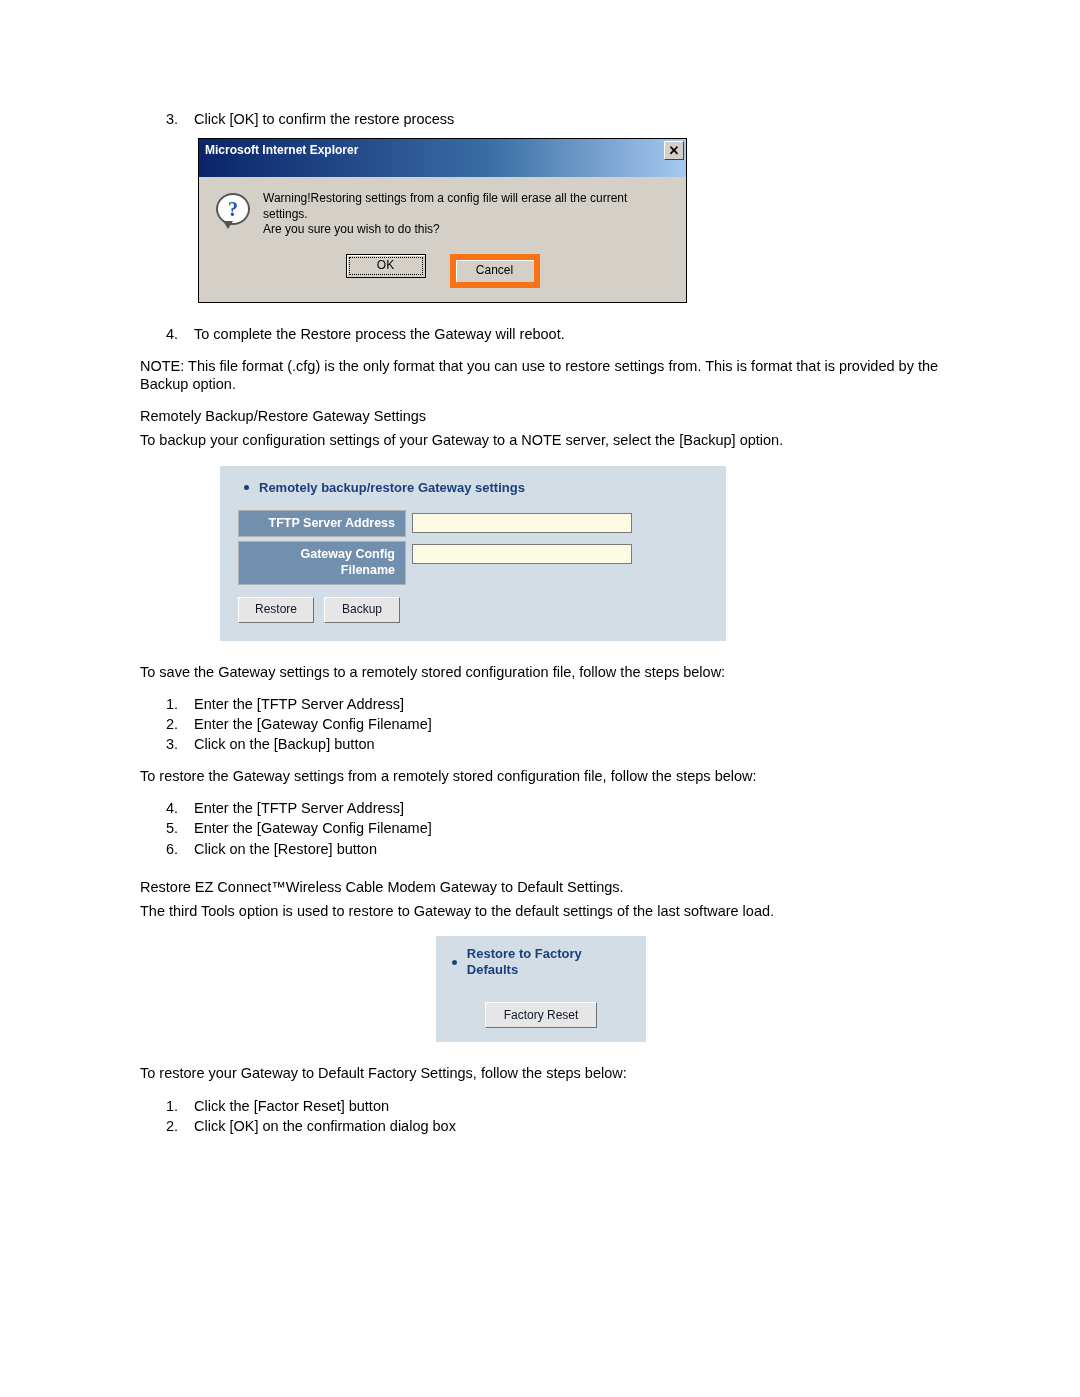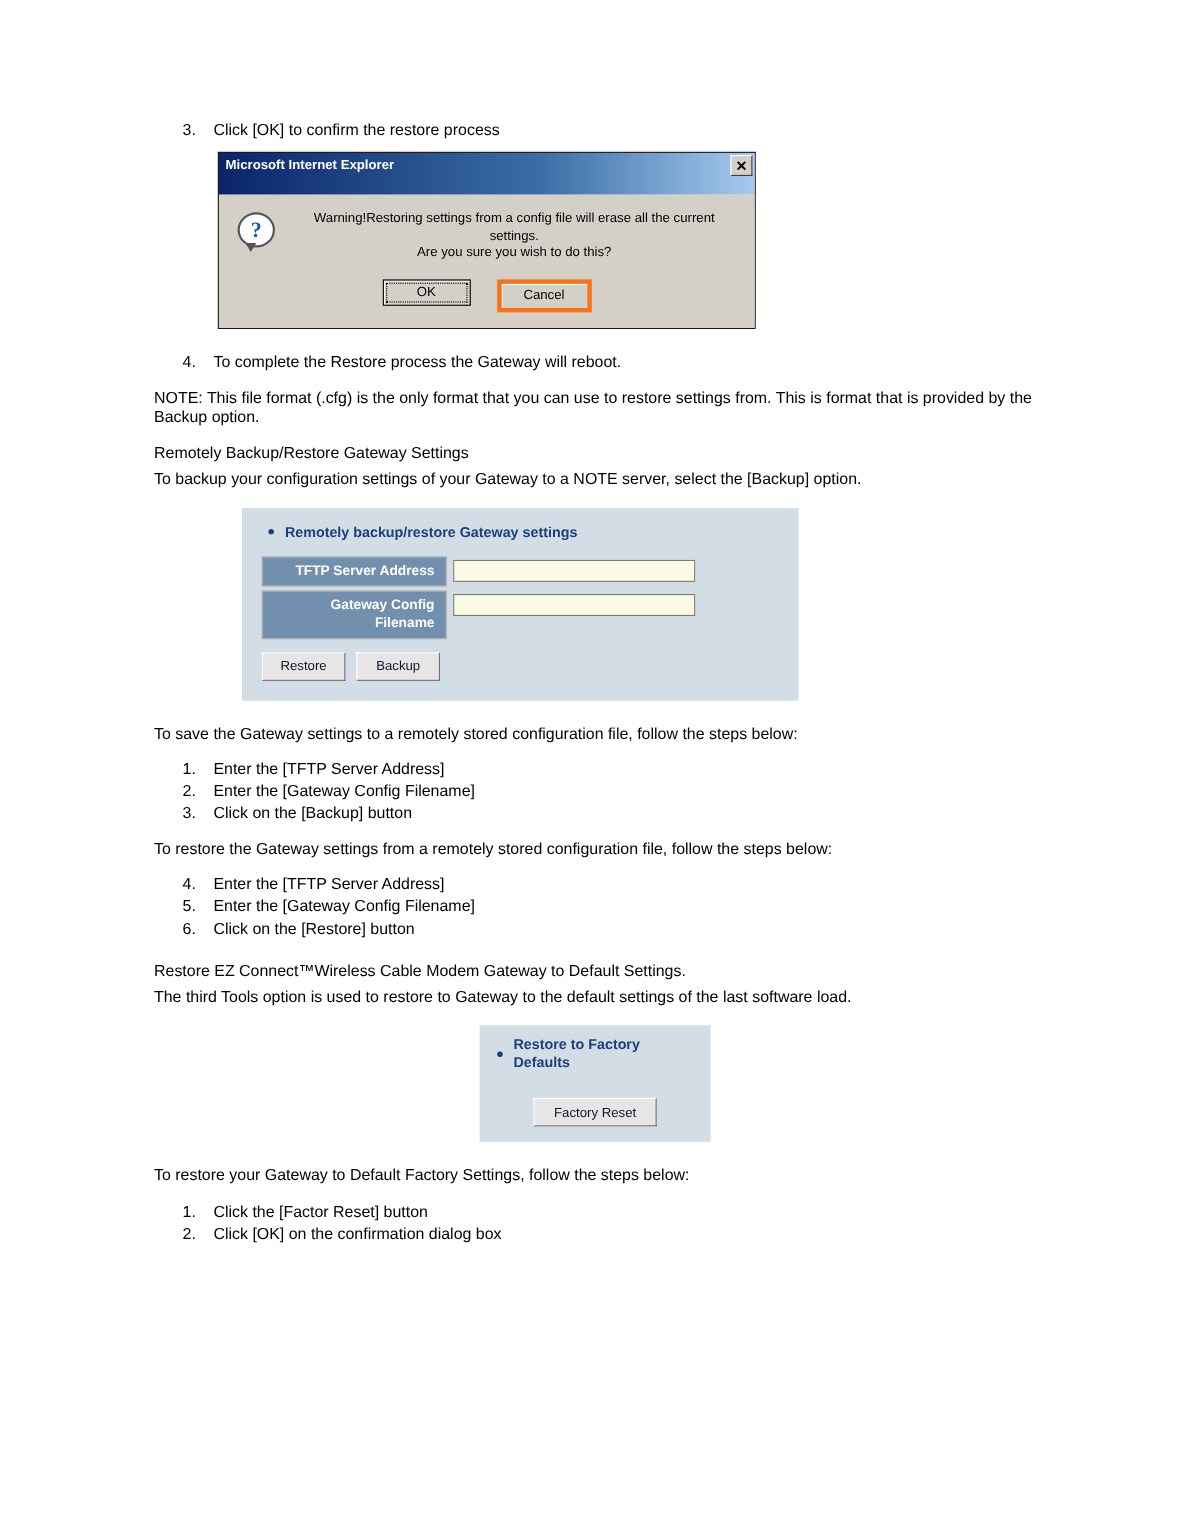--- a/index.html
+++ b/index.html
@@ -103,34 +103,33 @@
     bottom:-6px;left:5px;
     width:0;height:0;
     border-left:5px solid transparent;
     border-right:5px solid transparent;
     border-top:8px solid #555;
   }
   .dlg-text {
     flex: 1;
     padding-left: 10px;
     line-height: 1.3;
-    text-align: center;
   }
   .dlg-buttons {
     display: flex;
     justify-content: center;
     gap: 24px;
     margin-top: 16px;
   }
   .win-btn {
     min-width: 78px;
     height: 22px;
     font-size: 12px;
     background: #d4d0c8;
-    border: 4px solid #f97316;
+    border: 6px solid #f97316;
     display:flex;align-items:center;justify-content:center;
     box-shadow: inset 1px 1px 0 #fff;
   }
   .win-btn-default{
     outline: 1px dotted #000;
     outline-offset: -4px;
     border: 1px solid #000;
   }
 
   

